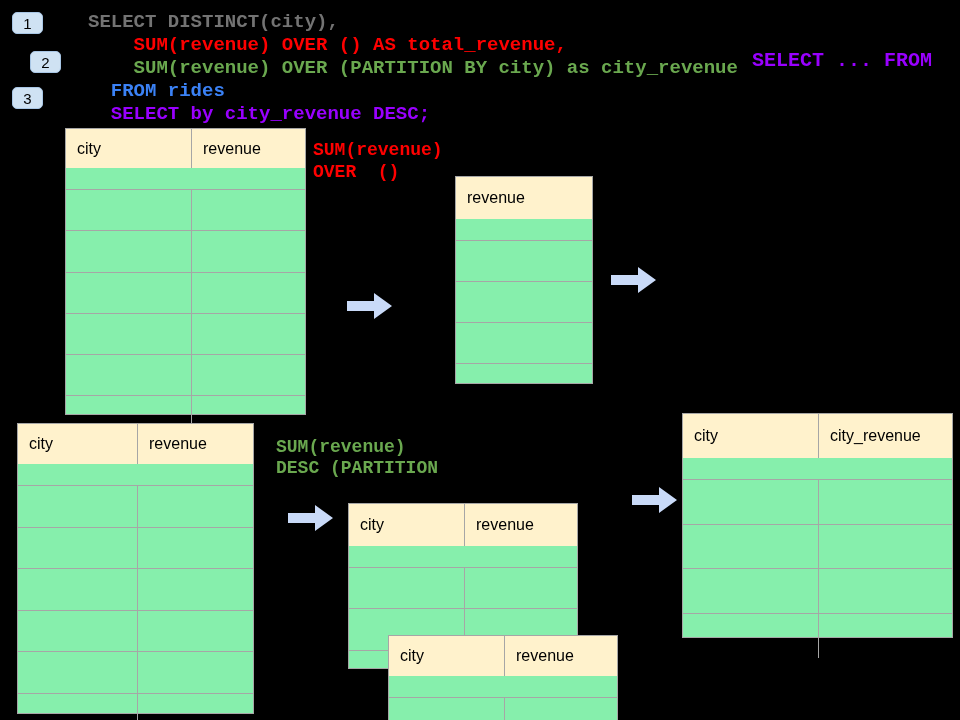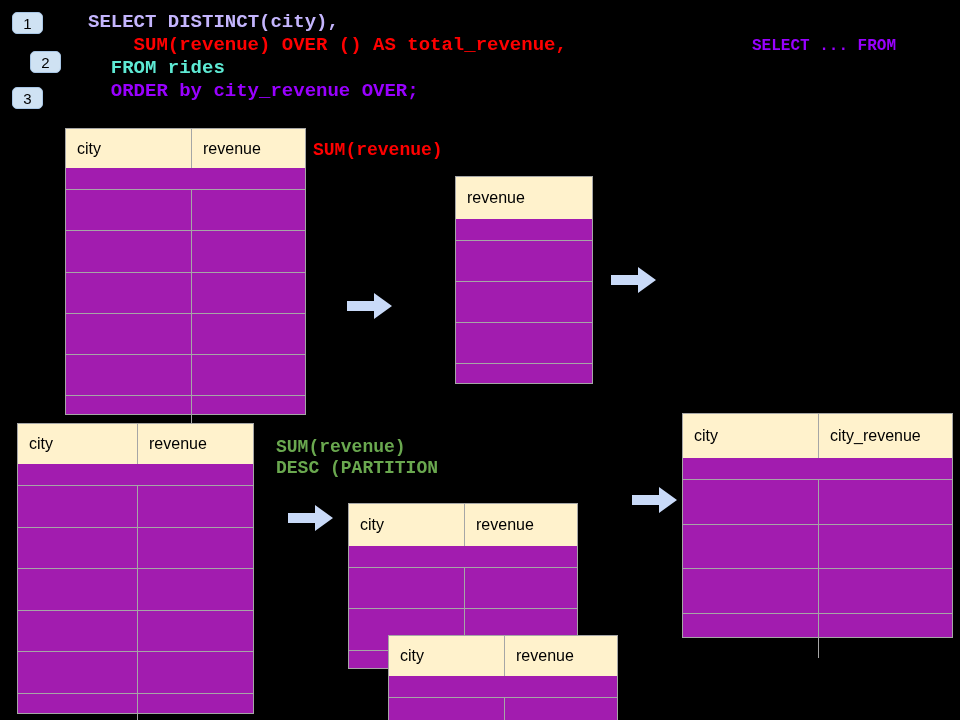--- a/index.html
+++ b/index.html
@@ -9,21 +9,21 @@
   .code{position:absolute;font:bold 19px/23px "Liberation Mono",monospace;}
   .note{position:absolute;font-weight:bold;font-family:"Liberation Mono",monospace;}
   .ln{white-space:pre;}
 
   
   .badge{position:absolute;width:31px;height:22px;background:var(--badge);border:1px solid #a8c6e5;
          border-radius:5px;display:flex;align-items:center;justify-content:center;
          font:15px "Liberation Sans",sans-serif;color:#000;box-sizing:border-box;}
 
   
-  .tbl{position:absolute;background:#a21caf;border:1px solid var(--bd);box-sizing:border-box;
+  .tbl{position:absolute;background:#86efac;border:1px solid var(--bd);box-sizing:border-box;
        display:flex;flex-direction:column;gap:21px;}
   .thead{display:grid;grid-template-columns:var(--cols);background:var(--hdr);height:var(--hh);flex:none;}
   .hcell{display:flex;align-items:center;padding-left:11px;font:16px "Liberation Sans",sans-serif;color:#000;}
   .tbody{display:grid;grid-template-columns:var(--cols);grid-auto-rows:var(--rh);flex:1;}
   .rcell{border-top:1px solid var(--bd);}
   .sep{border-left:1px solid var(--bd);}
 
   
   .arrow{position:absolute;}
   .arrow polygon{fill:var(--arrow);}
@@ -37,32 +37,34 @@
     <span>1</span>
   </div>
   <div class="badge" style="left:30px;top:51px">
     <span>2</span>
   </div>
   <div class="badge" style="left:12px;top:87px">
     <span>3</span>
   </div>
 
   <div class="code" style="left:88px;top:11px">
-      <div class="ln" style="color: #c4b5fd; padding-left: 0px;">SELECT DISTINCT(city),</div>
+      <div class="ln" style="color: #737373; padding-left: 0px;">SELECT DISTINCT(city),</div>
       <div class="ln" style="color: rgb(255, 0, 0); padding-left: 45.6px;">SUM(revenue) OVER () AS total_revenue,</div>
-      <div class="ln" style="color: #5eead4; padding-left: 22.8px;">FROM rides</div>
-      <div class="ln" style="color: rgb(153, 0, 255); padding-left: 22.8px;">ORDER by city_revenue OVER;</div>
+      <div class="ln" style="color: rgb(106, 168, 79); padding-left: 45.6px;">SUM(revenue) OVER (PARTITION BY city) as city_revenue</div>
+      <div class="ln" style="color: #3b82f6; padding-left: 22.8px;">FROM rides</div>
+      <div class="ln" style="color: rgb(153, 0, 255); padding-left: 22.8px;">SELECT by city_revenue DESC;</div>
     </div>
 
-  <div class="note" style="left: 752px; top: 36px; font-size: 16px; line-height: 21px; color: rgb(153, 0, 255); text-align: right;">
+  <div class="note" style="left: 752px; top: 50px; font-size: 20px; line-height: 21px; color: rgb(153, 0, 255); text-align: right;">
       <div class="ln">SELECT ... FROM</div>
     </div>
 
   <div class="note" style="left: 313px; top: 139px; font-size: 18px; line-height: 22px; color: rgb(255, 0, 0);">
       <div class="ln">SUM(revenue)</div>
+      <div class="ln">OVER  ()</div>
     </div>
 
   <div class="note" style="left: 276px; top: 437px; font-size: 18px; line-height: 21px; color: rgb(106, 168, 79);">
       <div class="ln">SUM(revenue)</div>
       <div class="ln">DESC (PARTITION</div>
     </div>
 
   <div class="tbl" style="left:65px;top:128px;width:241px;height:287px;--cols:125px 1fr;--hh:39px;--rh:41.3px">
     <div class="thead">
       <div class="hcell">city</div>

